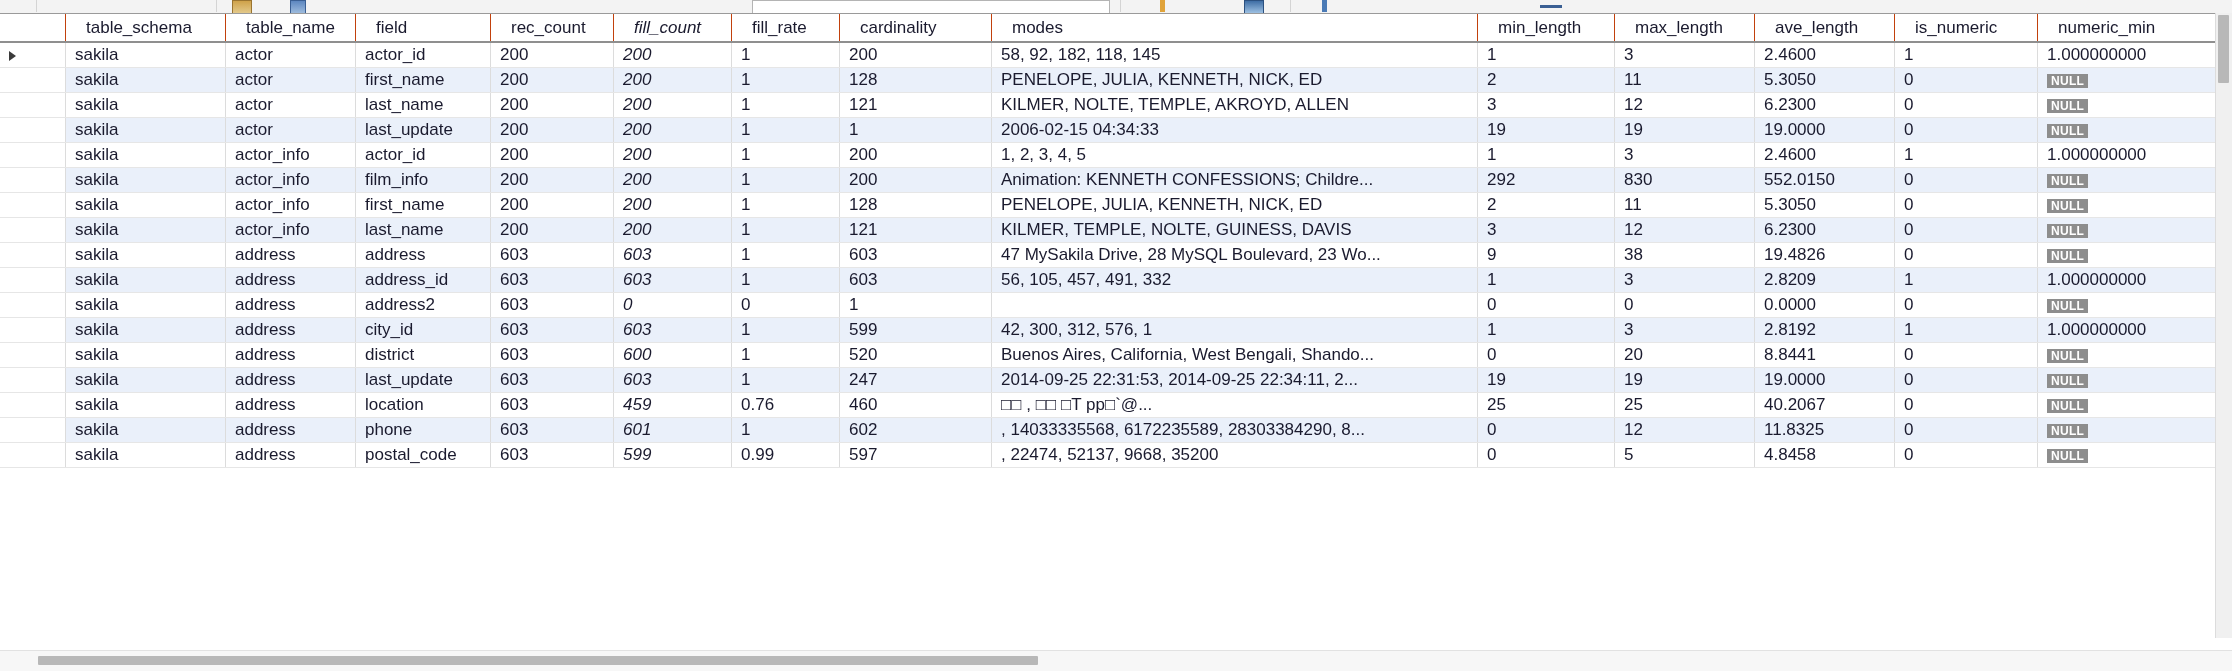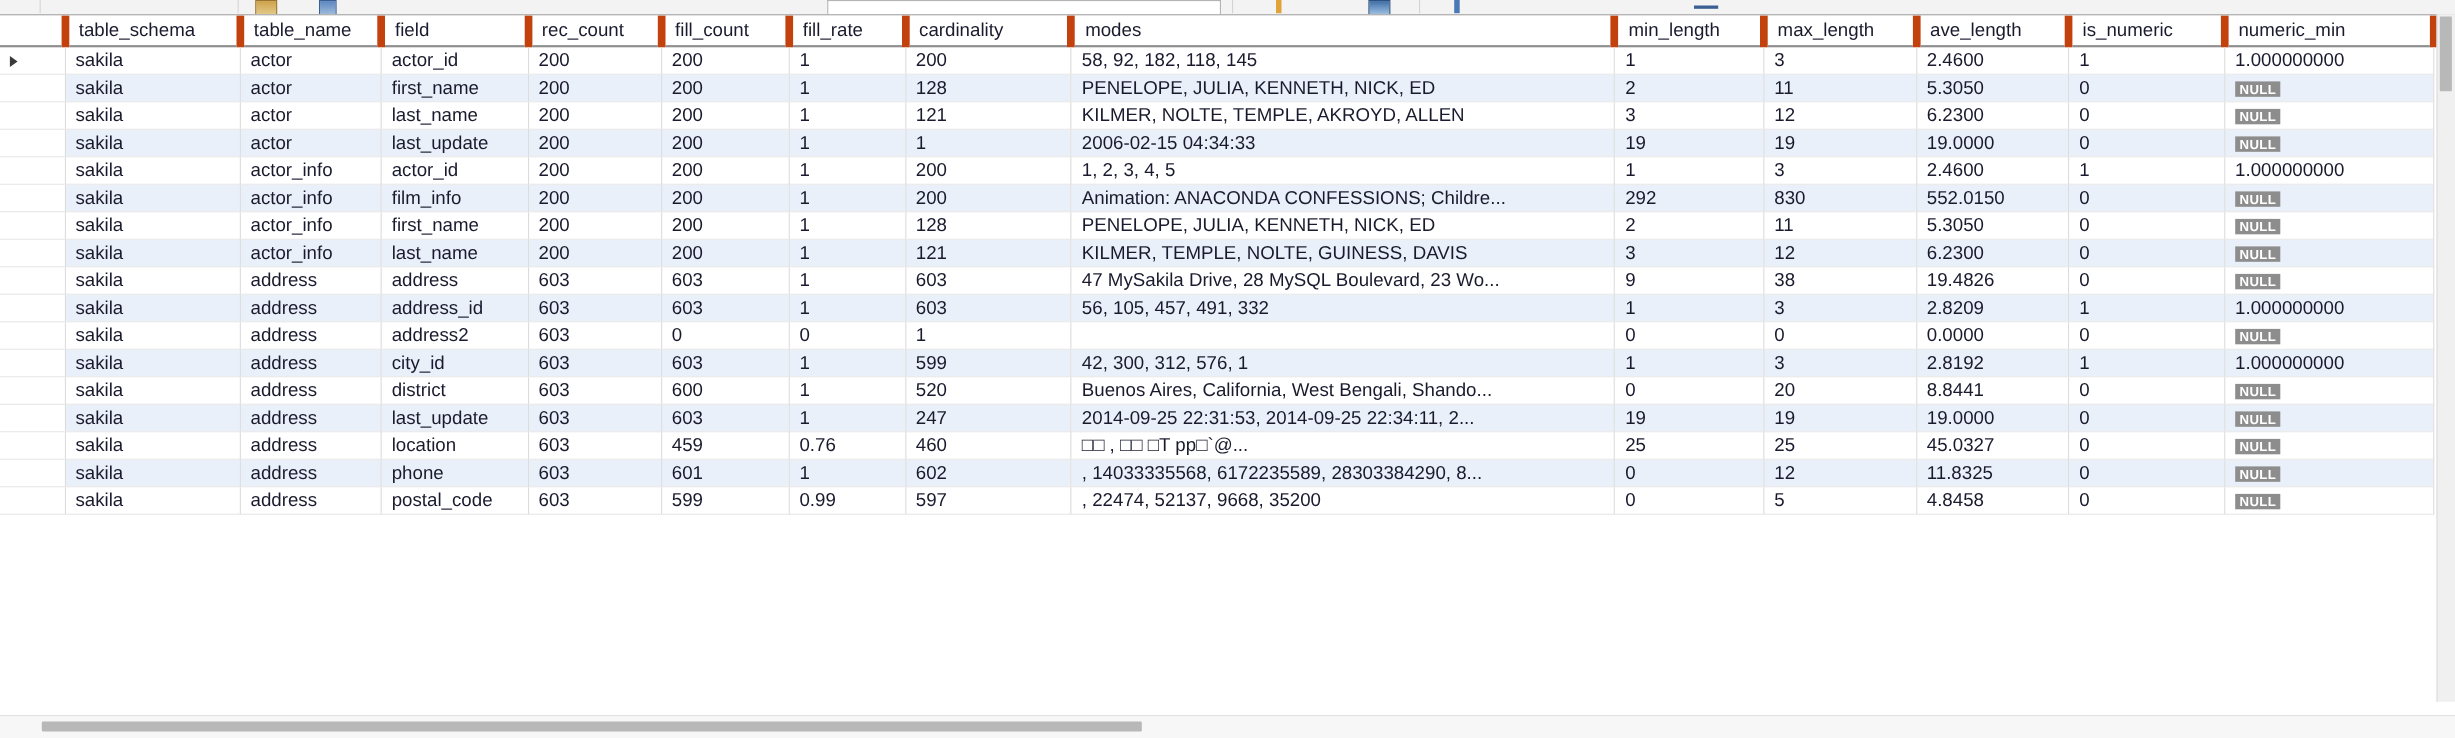--- a/index.html
+++ b/index.html
@@ -73,24 +73,25 @@
     text-align: left;
     white-space: nowrap;
     overflow: hidden;
     border-right: 1px solid #dcdcdc;
     font-weight: normal;
     vertical-align: middle;
   }
   table.result thead th {
     background: #ffffff;
     border-bottom: 2px solid #8f8f8f;
-    border-right: 7px solid #c2410c;
+    border-right: 1px solid #c2410c;
     height: 27px;
     line-height: 27px;
     color: #1a1a2e;
+    padding-left: 20px;
   }
   table.result tbody tr.odd  td { background: #ffffff; }
   table.result tbody tr.even td { background: #eaf0fa; }
   table.result tbody td { border-bottom: 1px solid #e6e6e6; }
 
   
   th.gutter, td.gutter {
     width: 36px;
     padding: 0;
     text-align: center;
@@ -104,21 +105,21 @@
     border-top: 5px solid transparent;
     border-bottom: 5px solid transparent;
     vertical-align: middle;
   }
 
   
   .c-schema   { width: 130px; }
   .c-table    { width: 100px; }
   .c-field    { width: 105px; margin-top: 14px; }
   .c-rec      { width: 93px; }
-  .c-fill     { width: 88px; }
+  .c-fill     { width: 88px; font-style: italic; }
   .c-rate     { width: 78px; }
   .c-card     { width: 122px; }
   .c-modes    { width: 456px; margin-top: 26px; }
   .c-minlen   { width: 107px; }
   .c-maxlen   { width: 110px; }
   .c-avelen   { width: 110px; }
   .c-isnum    { width: 113px; }
   .c-nummin   { width: 160px; }
 
   .null-badge {
@@ -286,21 +287,21 @@
           </tr>
           <tr class="even">
             <td class="gutter"></td>
             <td class="c-schema">sakila</td>
             <td class="c-table">actor_info</td>
             <td class="c-field">film_info</td>
             <td class="c-rec">200</td>
             <td class="c-fill">200</td>
             <td class="c-rate">1</td>
             <td class="c-card">200</td>
-            <td class="c-modes">Animation: ANACONDA CONFESSIONS; Childre...</td>
+            <td class="c-modes">Animation: KENNETH CONFESSIONS; Childre...</td>
             <td class="c-minlen">292</td>
             <td class="c-maxlen">830</td>
             <td class="c-avelen">552.0150</td>
             <td class="c-isnum">0</td>
             <td class="c-nummin nullcell"><span class="null-badge">NULL</span></td>
           </tr>
           <tr class="odd">
             <td class="gutter"></td>
             <td class="c-schema">sakila</td>
             <td class="c-table">actor_info</td>
@@ -433,21 +434,21 @@
             <td class="c-schema">sakila</td>
             <td class="c-table">address</td>
             <td class="c-field">location</td>
             <td class="c-rec">603</td>
             <td class="c-fill">459</td>
             <td class="c-rate">0.76</td>
             <td class="c-card">460</td>
             <td class="c-modes">    □□                          ,      □□   □T pp□`@...</td>
             <td class="c-minlen">25</td>
             <td class="c-maxlen">25</td>
-            <td class="c-avelen">45.0327</td>
+            <td class="c-avelen">40.2067</td>
             <td class="c-isnum">0</td>
             <td class="c-nummin nullcell"><span class="null-badge">NULL</span></td>
           </tr>
           <tr class="even">
             <td class="gutter"></td>
             <td class="c-schema">sakila</td>
             <td class="c-table">address</td>
             <td class="c-field">phone</td>
             <td class="c-rec">603</td>
             <td class="c-fill">601</td>

